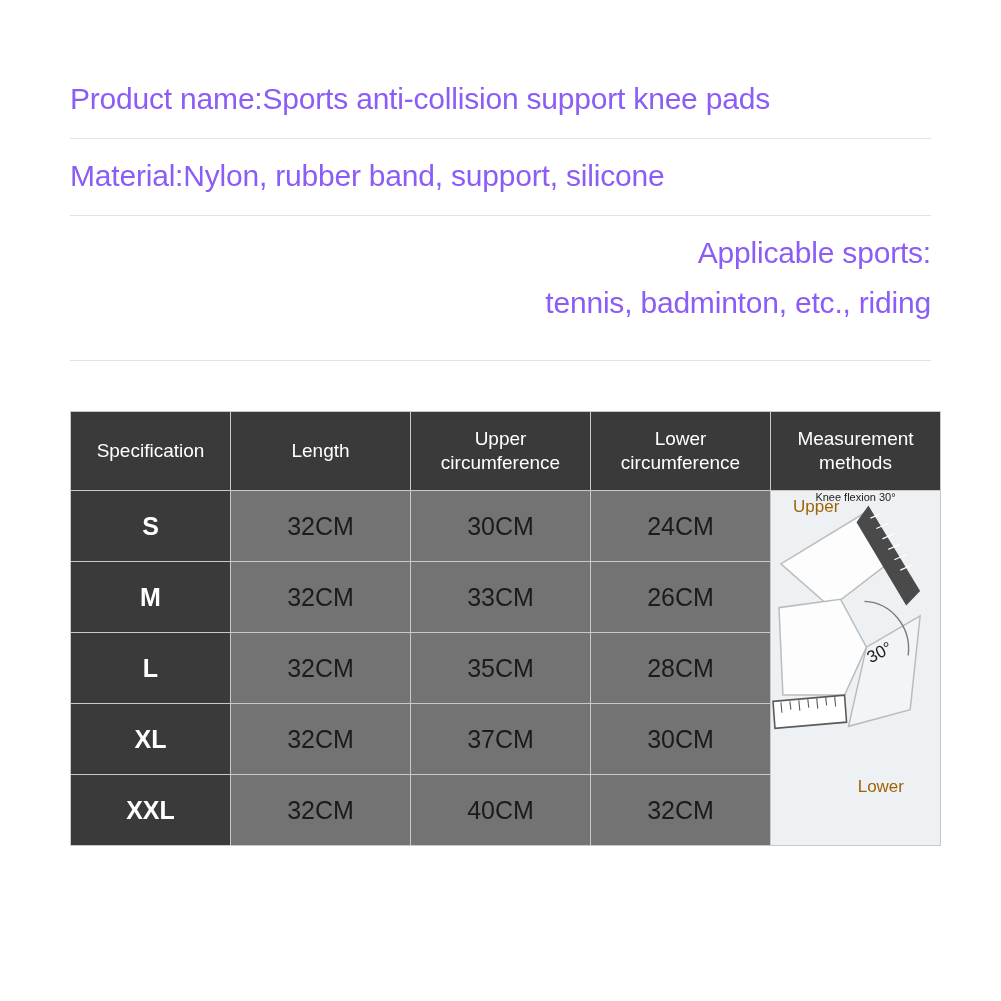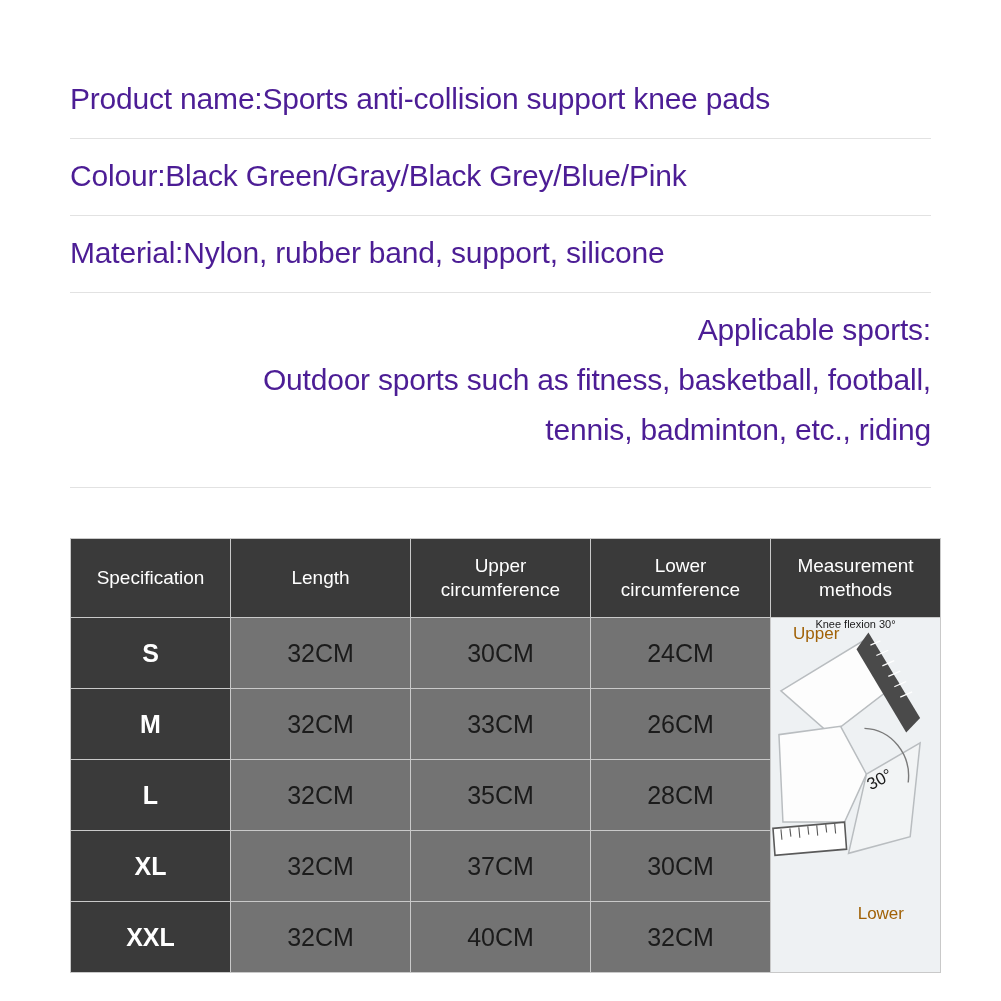--- a/index.html
+++ b/index.html
@@ -30,21 +30,21 @@
   .spec-row {
     border-bottom: 1px solid #e2e2e2;
     padding: 12px 0 14px 0;
   }
   .spec-row:first-child {
     padding-top: 14px;
   }
   .spec-line {
     font-size: 30px;
     line-height: 50px;
-    color: #4c1d95;
+    color: #8b5cf6;
     white-space: nowrap;
     letter-spacing: -0.2px;
   }
   .spec-row.multiline .spec-line {
     white-space: normal;
   }
   .spec-row.no-border {
     border-bottom: none;
     text-align: right;
   }
@@ -136,31 +136,27 @@
 <body>
 
 <div class="page">
 
   <div class="spec-list">
 
     <div class="spec-row">
       <div class="spec-line">Product name:Sports anti-collision support knee pads</div>
     </div>
 
-    <div class="spec-row">
-      <div class="spec-line">Colour:Black Green/Gray/Black Grey/Blue/Pink</div>
-    </div>
 
     <div class="spec-row">
       <div class="spec-line">Material:Nylon, rubber band, support, silicone</div>
     </div>
 
     <div class="spec-row no-border multiline">
       <div class="spec-line">Applicable sports:</div>
-      <div class="spec-line">Outdoor sports such as fitness, basketball, football,</div>
       <div class="spec-line">tennis, badminton, etc., riding</div>
     </div>
 
     <div class="divider"></div>
   </div>
 
   <div class="table-wrap">
     <table class="size-table">
       <colgroup>
         <col class="c-spec">

